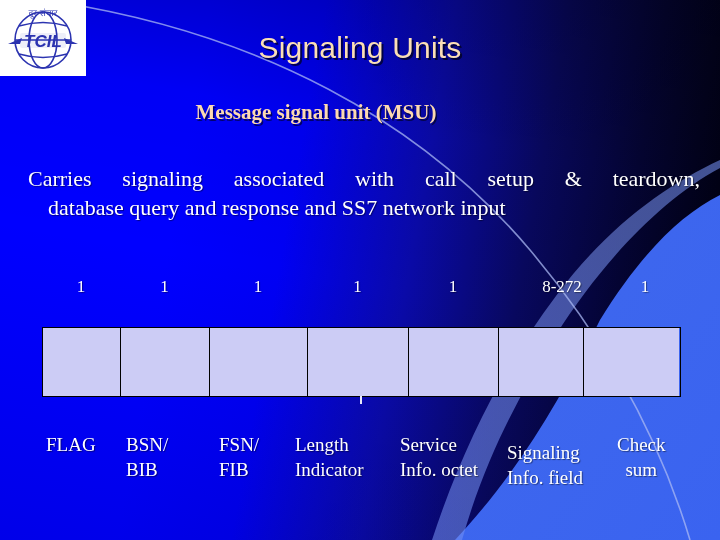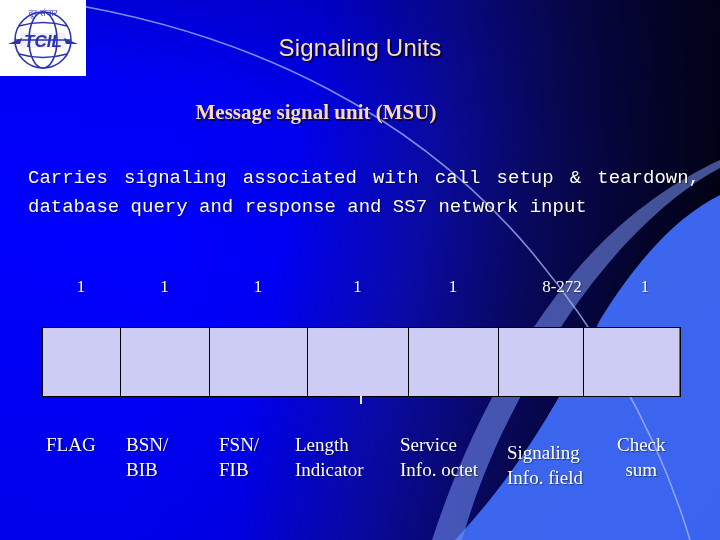--- a/index.html
+++ b/index.html
@@ -54,21 +54,21 @@
   }
   .logo-svg { display: block; }
   
   .title {
     position: absolute;
     left: 0;
     top: 28px;
     width: 720px;
     text-align: center;
     font-family: "Liberation Sans", sans-serif;
-    font-size: 24px;
+    font-size: 30px;
     line-height: 40px;
     color: #FBDFB6;
     letter-spacing: 0.2px;
     text-shadow: 2px 2px 0 rgba(0,0,0,0.62);
     white-space: nowrap;
   }
   .subtitle {
     position: absolute;
     left: 0;
     top: 99px;
@@ -81,27 +81,26 @@
     color: #FCD9B0;
     text-shadow: 1.5px 1.5px 0 rgba(0,0,0,0.55);
     white-space: nowrap;
   }
   .body-text {
     position: absolute;
     left: 28px;
     top: 164px;
     width: 672px;
     color: #FFFFFF;
-    font-size: 19px;
+    font-size: 22px;
     line-height: 29px;
     text-shadow: 1px 1px 1px rgba(0,0,0,0.45);
-    font-family: Liberation Mono, monospace;
   }
   .body-line1 { text-align: justify; text-align-last: justify; }
-  .body-line2 { text-align: left; }
+  .body-line2 { text-align: left; margin-left: 20px; }
 
   
   .nums {
     position: absolute;
     left: 42px;
     top: 276px;
     width: 636px;
     height: 26px;
   }
   .num {

